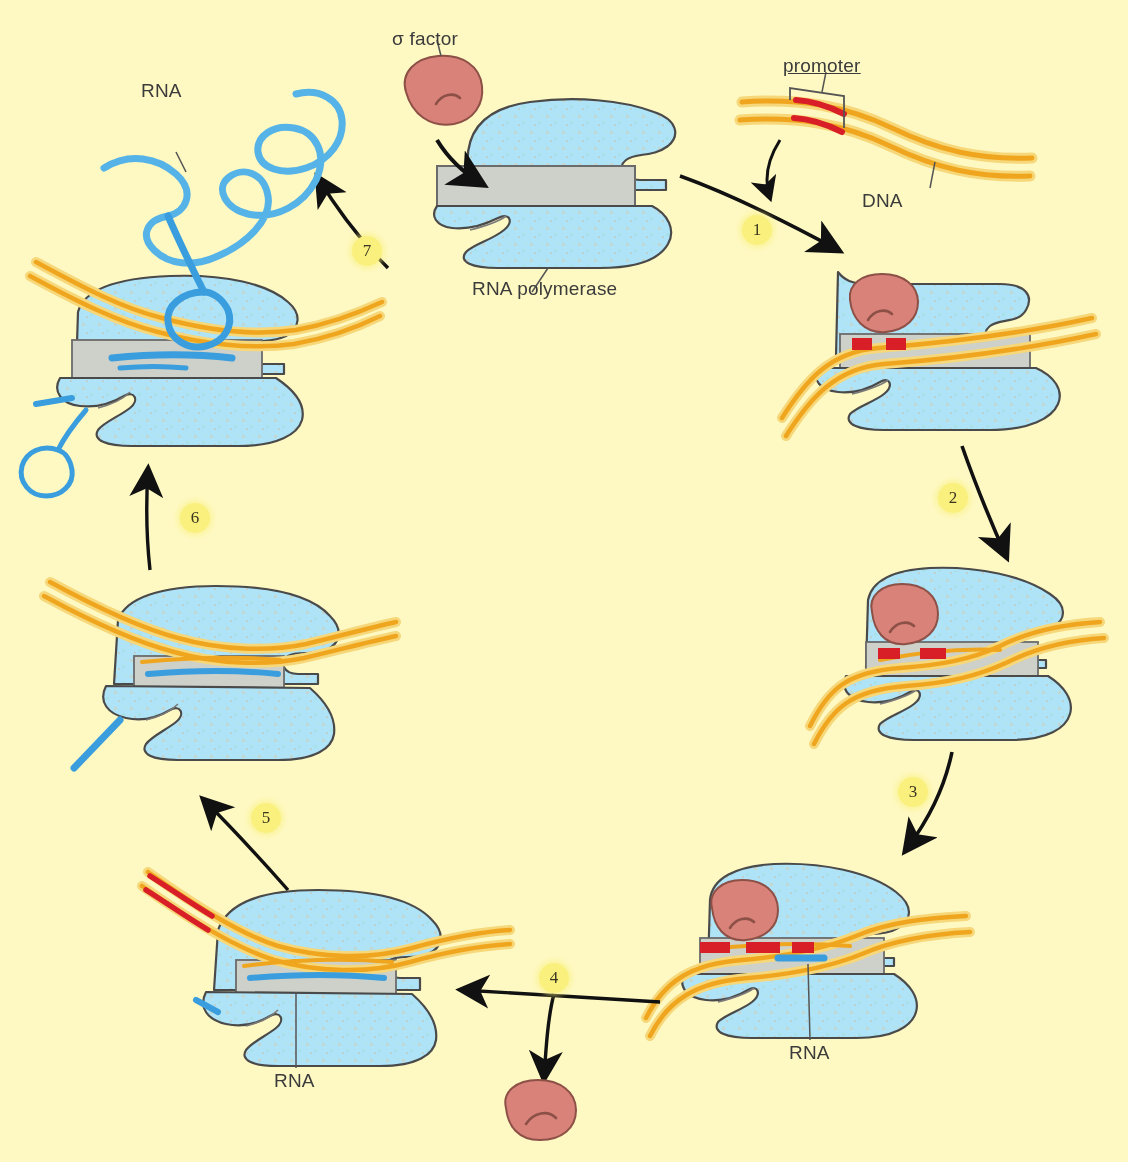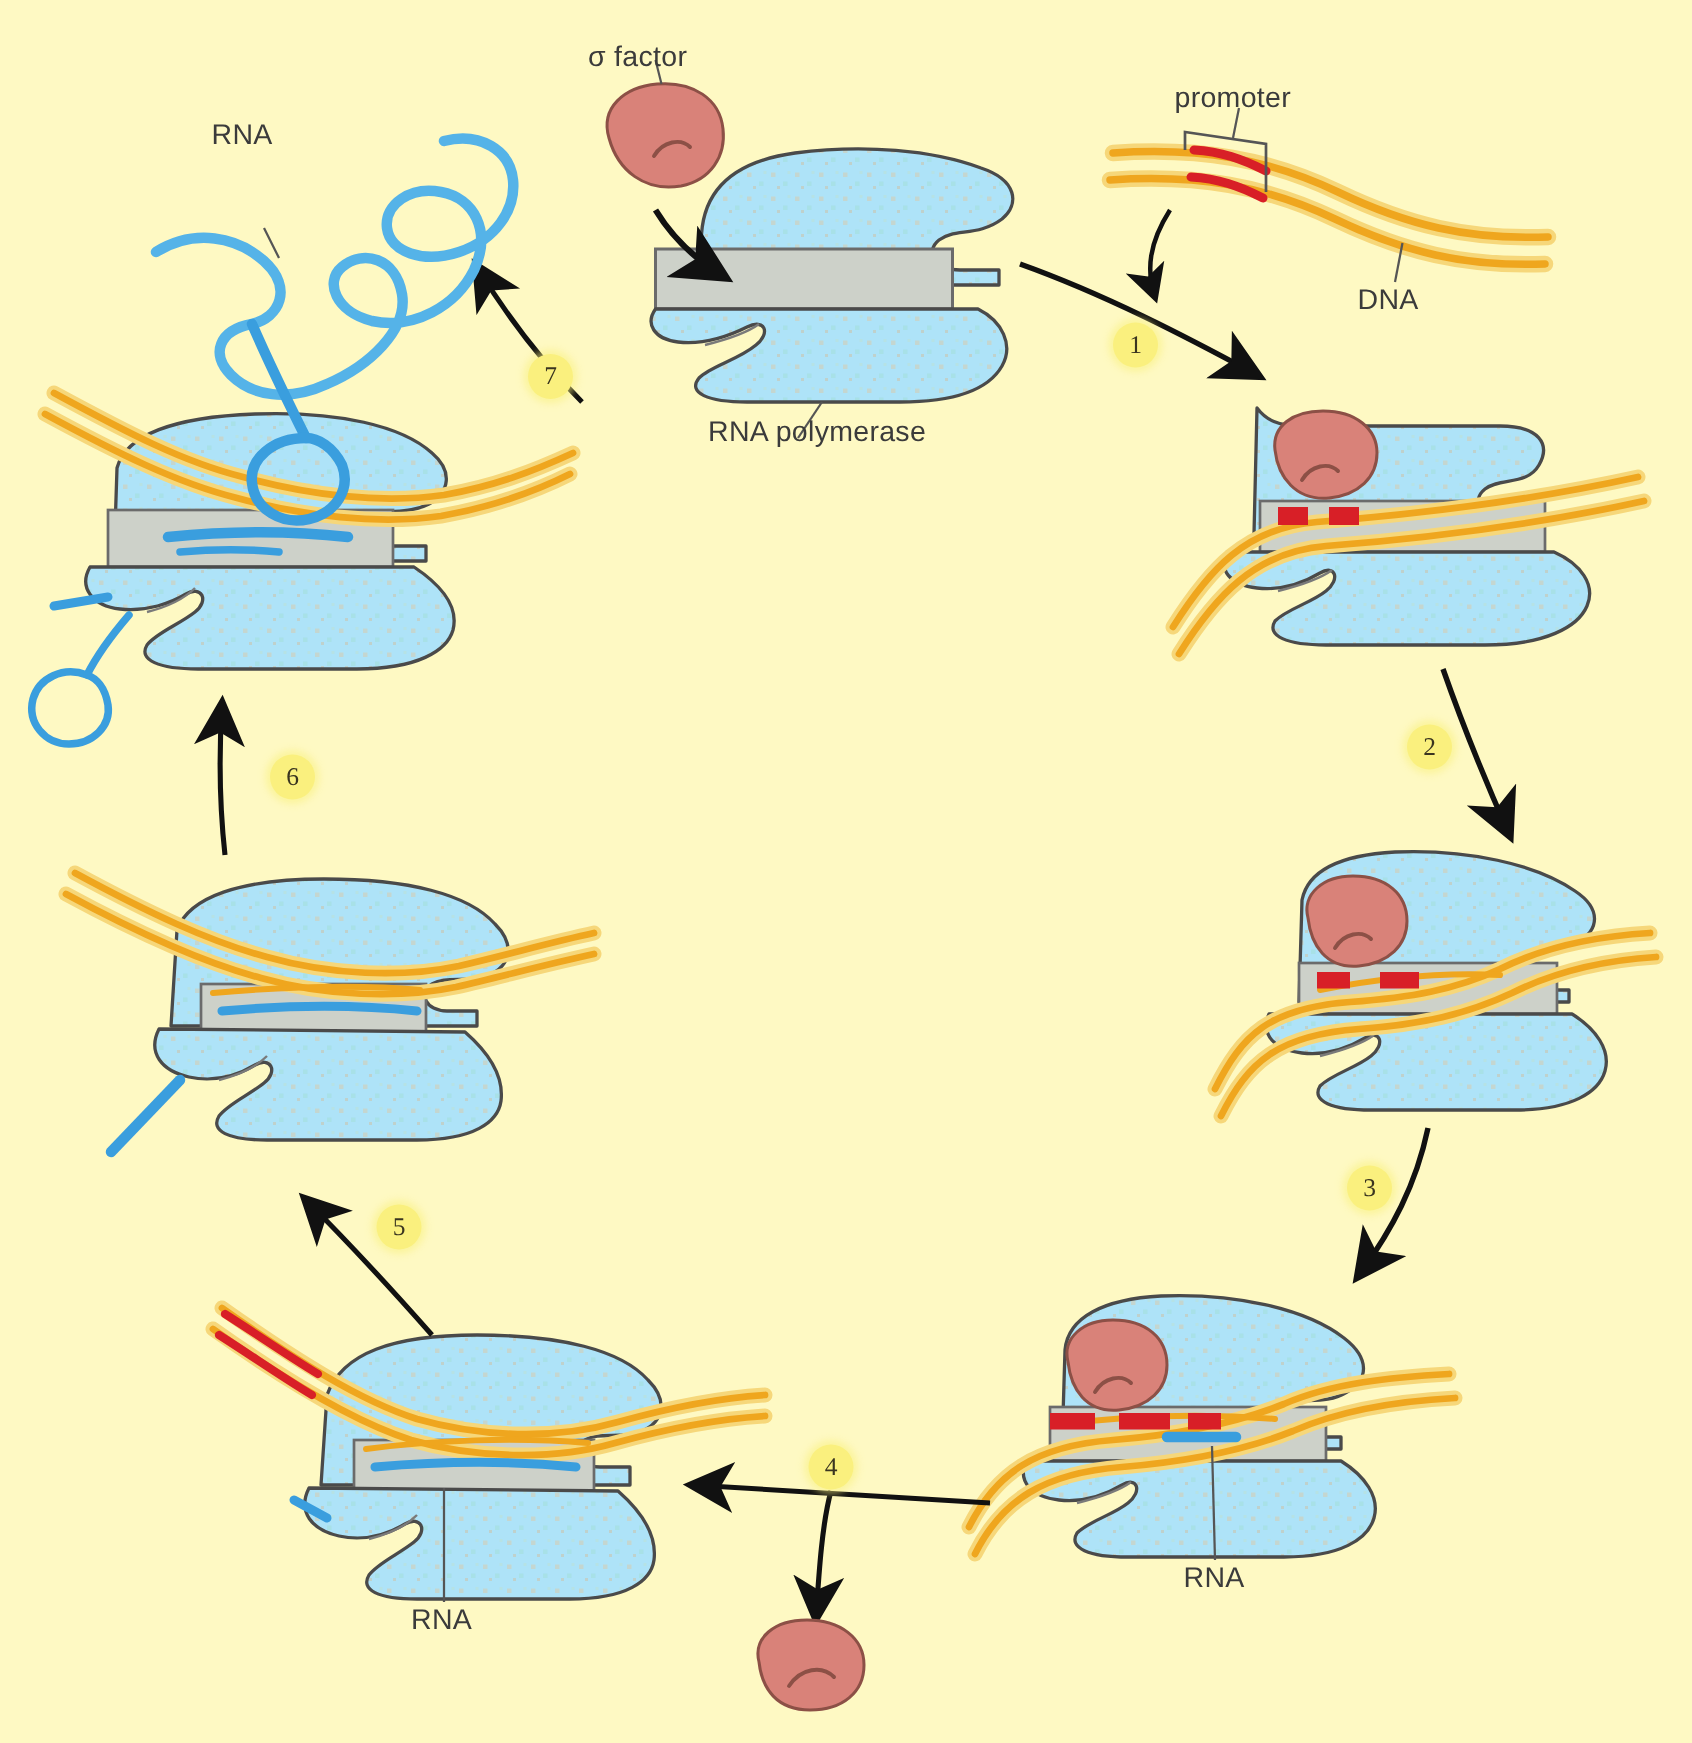--- a/index.html
+++ b/index.html
@@ -312,23 +312,23 @@
       <path d="M186,172 L176,152" fill="none" stroke="#555" stroke-width="1.5"></path>
     </g>
 
     </g>
   </svg>
 
   <div class="lbl" style="left:392px; top:28px;">σ factor</div>
 
   <div class="lbl" style="left:472px; top:278px;">RNA polymerase</div>
 
-  <div class="lbl" style="left:783px; top:55px;">promoter</div>
-
-  <div class="lbl" style="left:905px; top:190px;">DNA</div>
+  <div class="lbl" style="left:783px; top:55px;text-decoration:underline;">promoter</div>
+
+  <div class="lbl" style="left:862px; top:190px;">DNA</div>
 
   <div class="lbl" style="left:141px; top:80px;">RNA</div>
 
   <div class="lbl" style="left:789px; top:1042px;">RNA</div>
 
   <div class="lbl" style="left:274px; top:1070px;">RNA</div>
 
   <div class="badge" style="left:742px; top:215px;">1</div>
   <div class="badge" style="left:938px; top:483px;">2</div>
   <div class="badge" style="left:898px; top:777px;">3</div>

